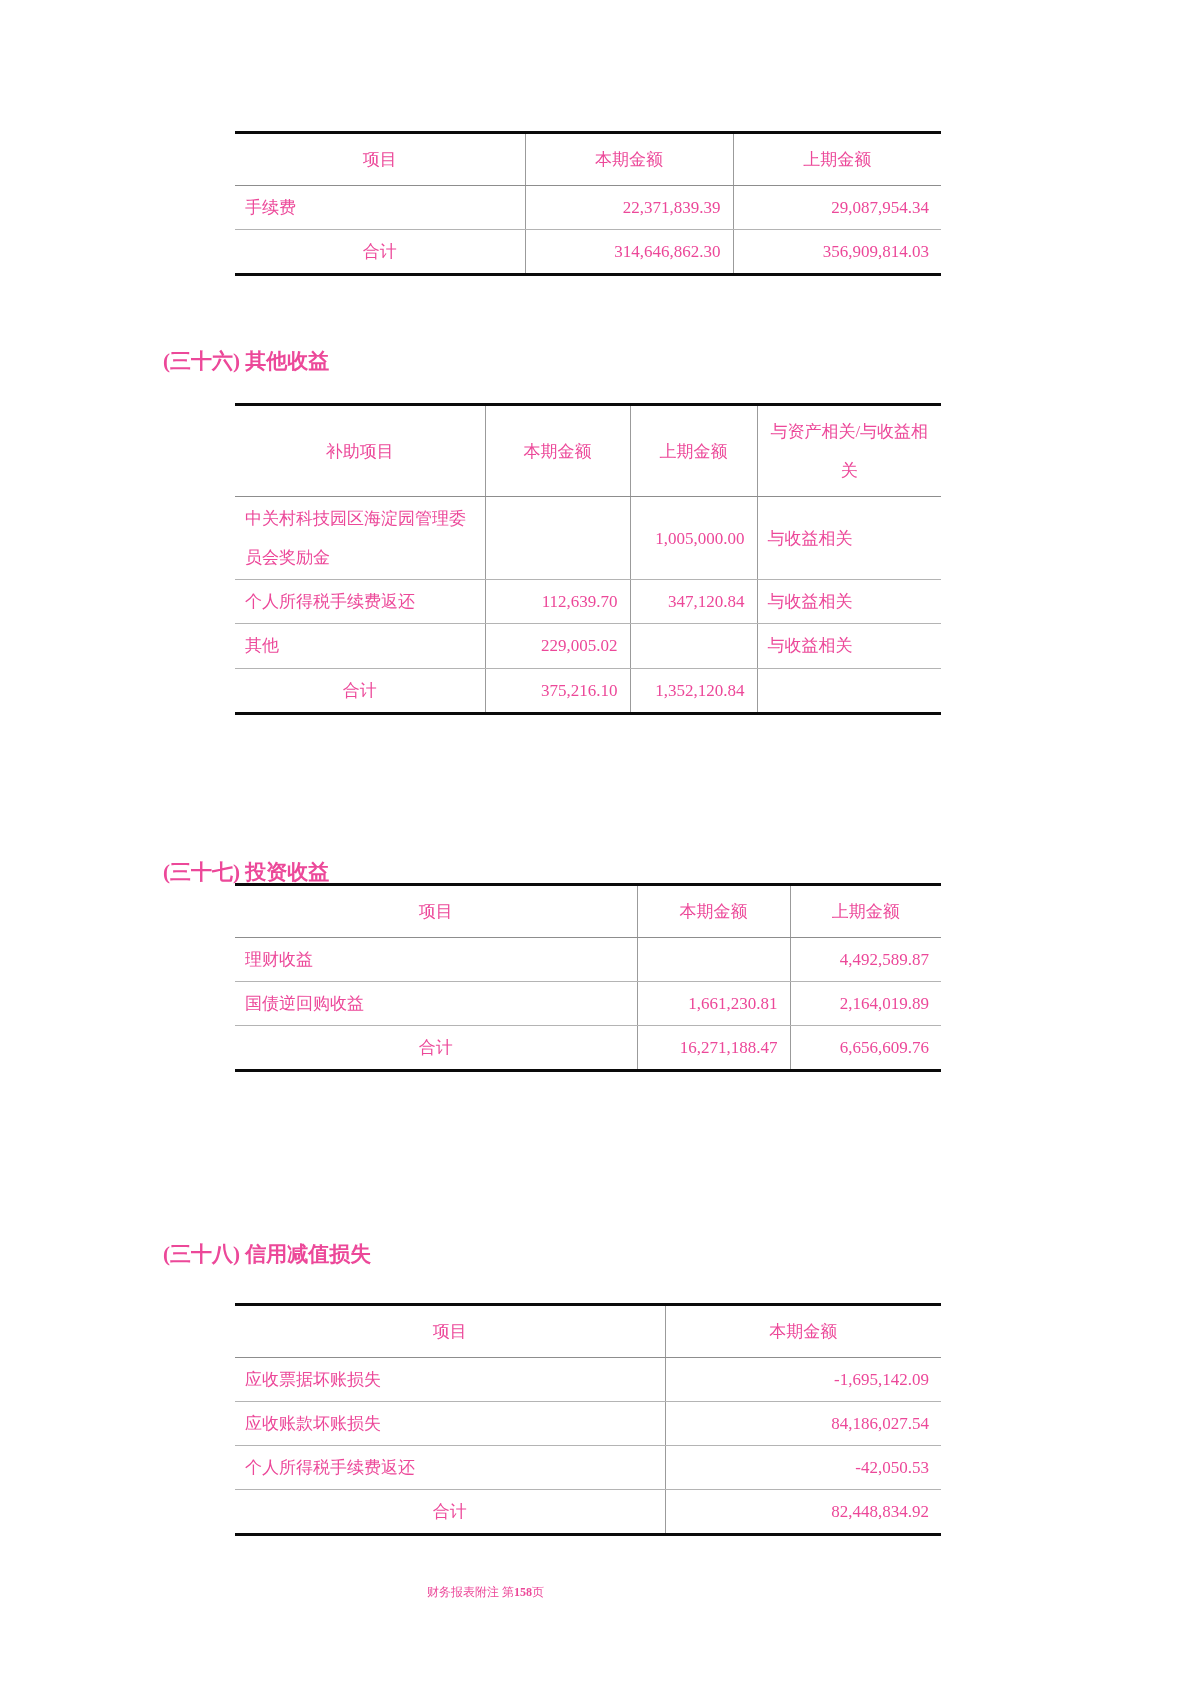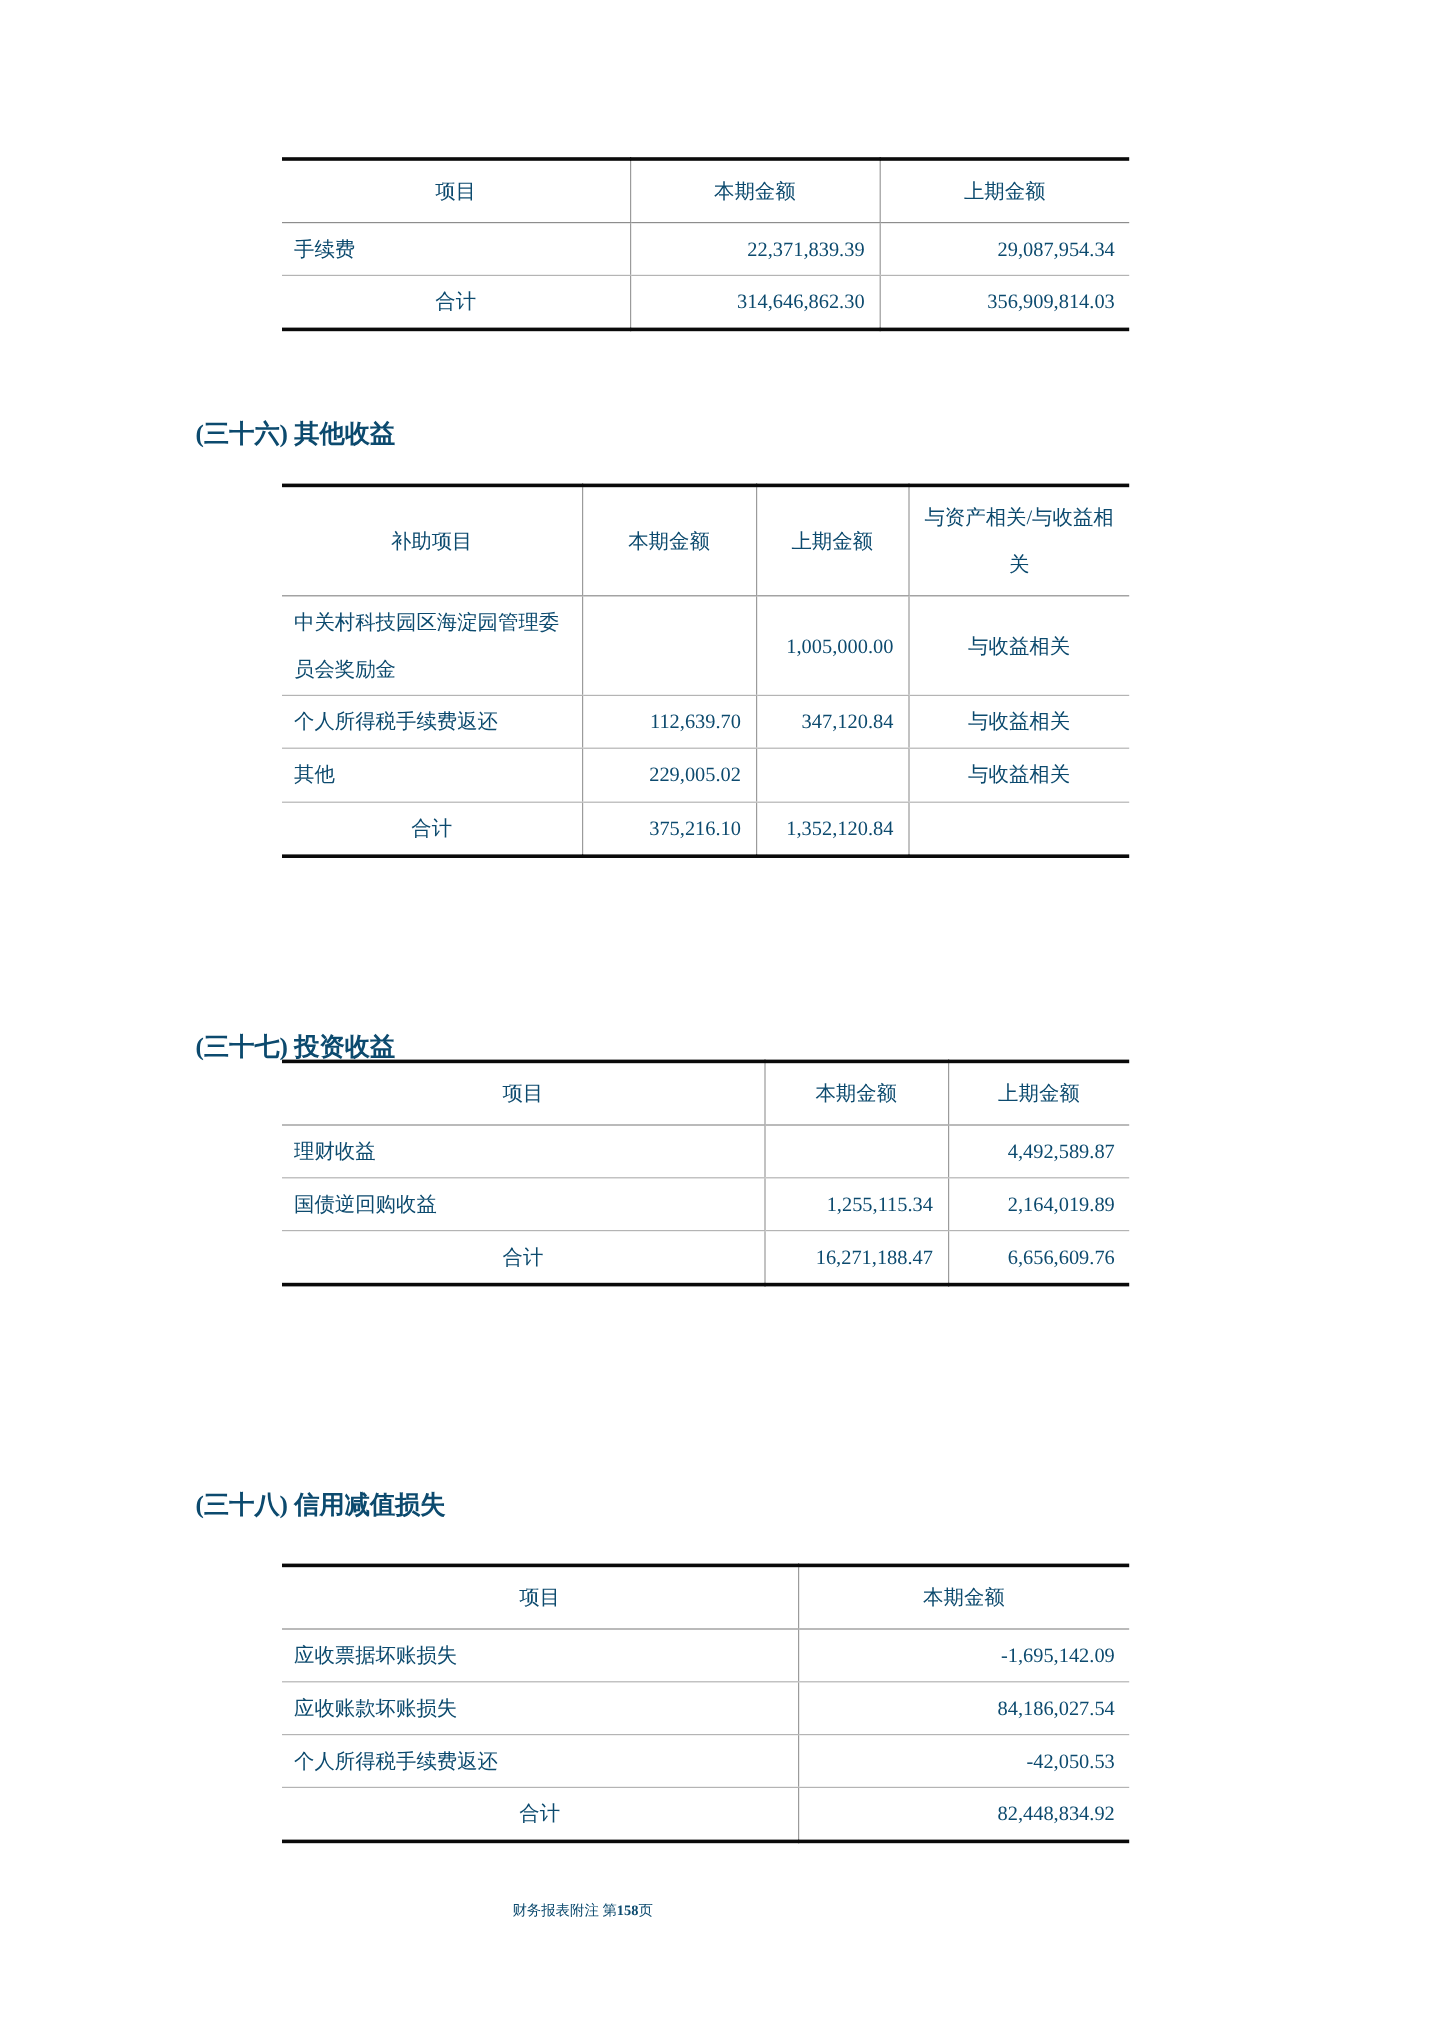--- a/index.html
+++ b/index.html
@@ -3,21 +3,21 @@
 <meta charset="utf-8">
 <style>
   * { box-sizing: border-box; }
   html, body { margin: 0; padding: 0; background: #ffffff; }
   .page {
     position: relative;
     width: 971px;
     height: 1696px;
     background: #ffffff;
     font-family: "Liberation Serif", "DejaVu Serif", serif;
-    color: #0c4a6e;
+    color: #ec4899;
     overflow: hidden;
   }
   table.fin {
     position: absolute;
     left: 235px;
     width: 706px;
     border-collapse: collapse;
     table-layout: fixed;
     border-top: 3px solid #0a0a0a;
     border-bottom: 3px solid #0a0a0a;
@@ -34,21 +34,21 @@
   .fin th {
     text-align: center;
     padding-top: 6px;
     padding-bottom: 6px;
     border-bottom-color: #8d8d8d;
   }
   .fin th + th, .fin td + td { border-left: 1px solid #9b9b9b; }
   .fin tbody tr:last-child td { border-bottom: none; }
   .fin td.lab { text-align: left; }
   .fin td.num { text-align: right; padding-right: 12px; }
-  .fin td.rel { text-align: center; }
+  .fin td.rel { }
   .fin tr.total td.lab { text-align: center; }
   .hdr-wrap { display: inline-block; max-width: 180px; line-height: 2.3; }
   .sec-title {
     position: absolute;
     left: 163px;
     margin: 0;
     font-size: 21px;
     font-weight: bold;
     line-height: 1.4;
     white-space: nowrap;
@@ -155,21 +155,21 @@
       </tr>
     </thead>
     <tbody>
       <tr>
         <td class="lab">理财收益</td>
         <td class="num"></td>
         <td class="num">4,492,589.87</td>
       </tr>
       <tr>
         <td class="lab">国债逆回购收益</td>
-        <td class="num">1,255,115.34</td>
+        <td class="num">1,661,230.81</td>
         <td class="num">2,164,019.89</td>
       </tr>
       <tr class="total">
         <td class="lab">合计</td>
         <td class="num">16,271,188.47</td>
         <td class="num">6,656,609.76</td>
       </tr>
     </tbody>
   </table>
 

